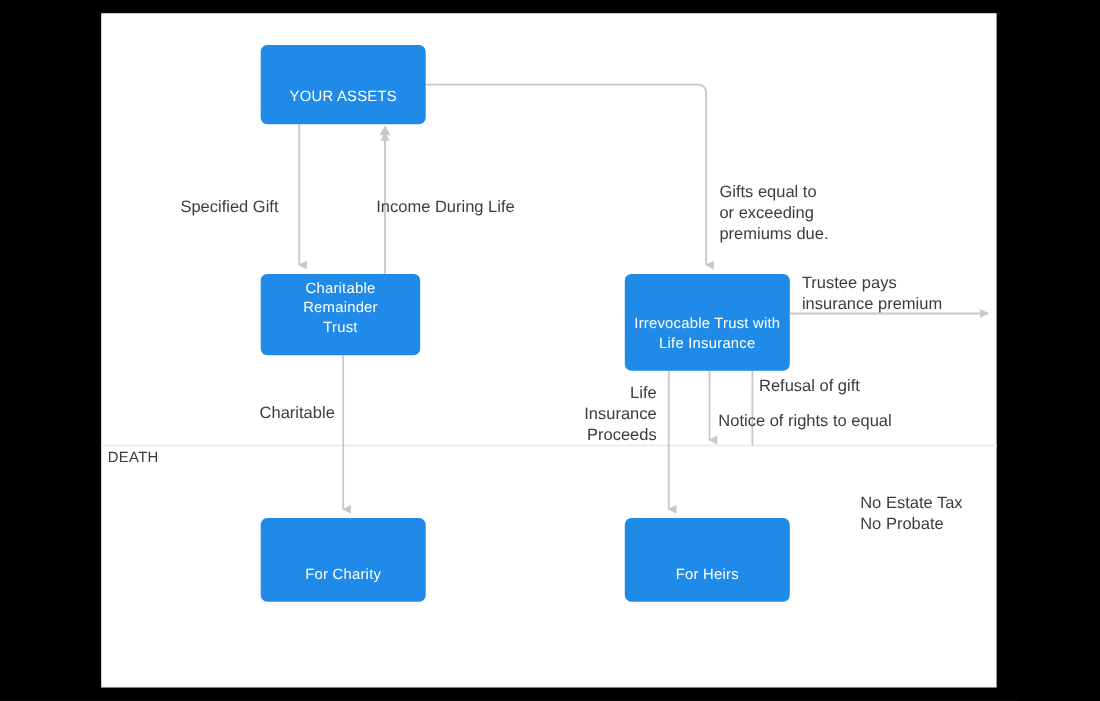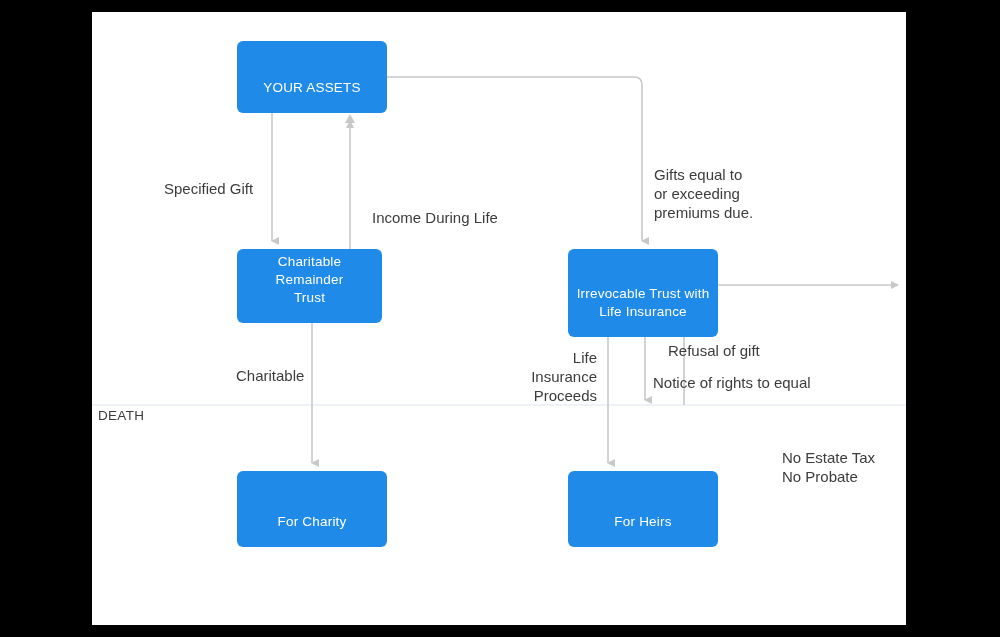--- a/index.html
+++ b/index.html
@@ -128,33 +128,35 @@
   <div class="node" style="left:237px; top:471px; width:150px; height:76px;">
     <span class="node-label">For Charity</span>
   </div>
 
   <div class="node" style="left:568px; top:471px; width:150px; height:76px;">
     <span class="node-label">For Heirs</span>
   </div>
 
   <div class="edge-label align-left" style="left:164px; top:169px;margin-top:10px;">Specified Gift</div>
 
-  <div class="edge-label align-left" style="left:372px; top:179px;margin-top:29px;">Income During Life</div>
+  <div class="edge-label align-left" style="left:342px; top:179px;">Income During Life</div>
 
   <div class="edge-label align-left" style="left:654px; top:165px;">Gifts equal to
 or exceeding
 premiums due.</div>
 
+  <div class="edge-label align-left" style="left:729px; top:248px;">Trustee pays
+insurance premium</div>
 
   <div class="edge-label align-left" style="left:236px; top:366px;">Charitable</div>
 
   <div class="edge-label align-right" style="left:505px; top:348px; width:92px;">Life Insurance
 Proceeds</div>
 
-  <div class="edge-label align-left" style="left:668px; top:341px;">Refusal of gift</div>
+  <div class="edge-label align-left" style="left:690px; top:341px;">Refusal of gift</div>
 
   <div class="edge-label align-left" style="left:653px; top:373px;">Notice of rights to equal</div>
 
   <div class="edge-label align-left" style="left:782px; top:448px;">No Estate Tax
 No Probate</div>
 
   <div class="phase-label" style="left:98px; top:407px;">DEATH</div>
 
 </div>
 

